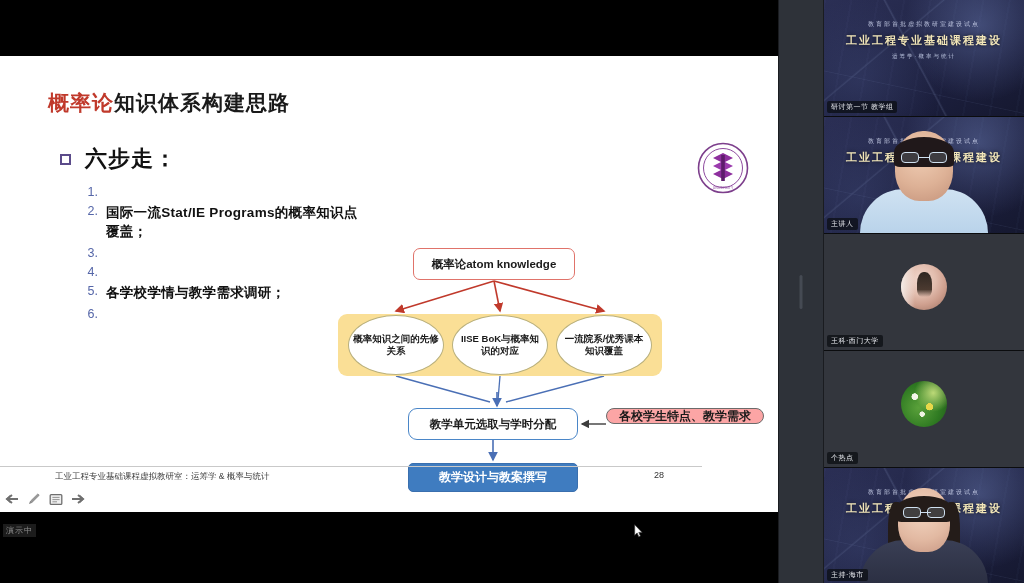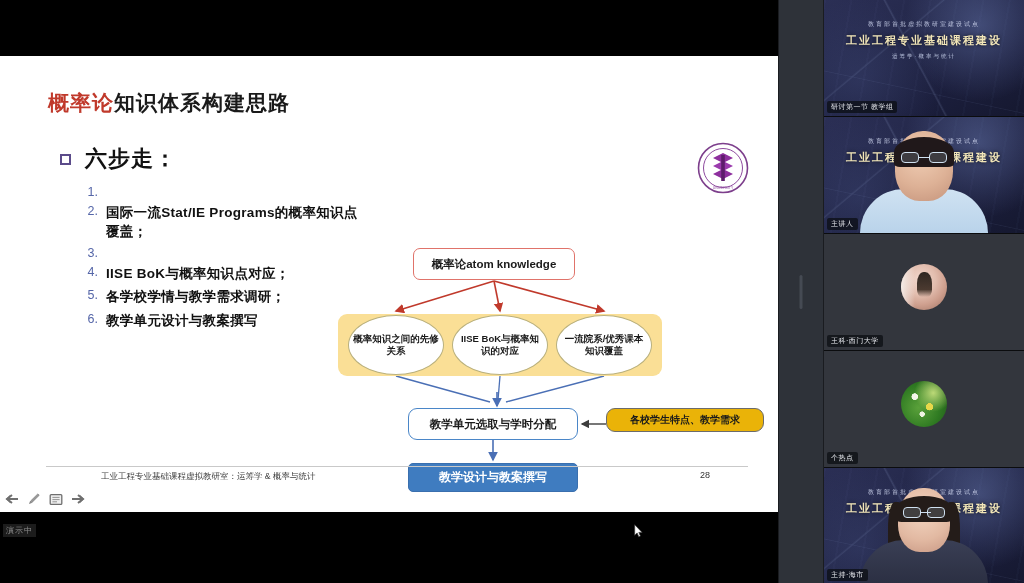--- a/index.html
+++ b/index.html
@@ -50,28 +50,28 @@
           background:#fadf96; border-radius:9px; }
 
   .ell { position:absolute; width:96px; height:60px; border:1.2px solid #b9b07d;
          border-radius:50%; background:#fff; font-size:9.5px; line-height:1.25; padding:4px; }
   #e1 { left:18px; top:129px; }
   #e2 { left:122px; top:129px; }
   #e3 { left:226px; top:129px; }
 
   #n-unit { left:78px; top:222px; width:170px; height:32px; border:1.5px solid #4a86c8;
             border-radius:9px; background:#fff; font-size:11.5px; }
-  #n-need { left:276px; top:222px; width:158px; height:24px; border:1.2px solid #6b6b6b;
-            border-radius:9px; background:#eab308; font-size:10px; }
+  #n-need { left:276px; top:222px; width:158px; height:16px; border:1.2px solid #6b6b6b;
+            border-radius:9px; background:#fca5a5; font-size:12px; }
   #n-final{ left:78px; top:277px; width:170px; height:29px; border:1px solid #3a6fae;
             border-radius:5px; background:#3f7cc0; color:#fff; font-size:12px; }
 
   
   #slide-footer { position:absolute; left:0; bottom:26px; width:702px; height:20px;
-                  border-top:1px solid #c9c9c9;margin-left:46px; }
+                  border-top:1px solid #c9c9c9; }
   #footer-text { position:absolute; left:55px; top:4px; font-size:8.5px; color:#3c3c3c; white-space:nowrap; }
   #page-num { position:absolute; right:38px; top:3px; font-size:9px; color:#333; }
 
   
   #tools { position:absolute; left:4px; bottom:3px; height:20px; display:flex; align-items:center; gap:7px; }
   .tool { width:15px; height:15px; display:flex; align-items:center; justify-content:center; cursor:pointer; }
 
   #stage-caption { position:absolute; left:3px; top:524px; font-size:8px; color:#8d8d8d;
                    background:#1c1c1c; padding:1px 3px; letter-spacing:1px; }
 
@@ -187,29 +187,27 @@
             </li>
           <li>
               <span class="num">2.</span>
               <span class="txt">国际一流Stat/IE Programs的概率知识点覆盖；</span>
             </li>
           <li>
               <span class="num">3.</span>
             </li>
           <li>
               <span class="num">4.</span>
-              <span class="txt">IISE BoK与概率知识点对应；</span>
             </li>
           <li>
               <span class="num">5.</span>
               <span class="txt">各学校学情与教学需求调研；</span>
             </li>
           <li>
               <span class="num">6.</span>
-              <span class="txt">教学单元设计与教案撰写</span>
             </li>
         </ol>
       </div>
 
       <div id="diagram">
 
         <svg class="dg-svg" width="440" height="310">
           <defs>
             <marker id="ar-red" markerWidth="7" markerHeight="7" refX="5" refY="3" orient="auto">
               <path d="M0,0 L6,3 L0,6 Z" fill="#c0392b"></path>

